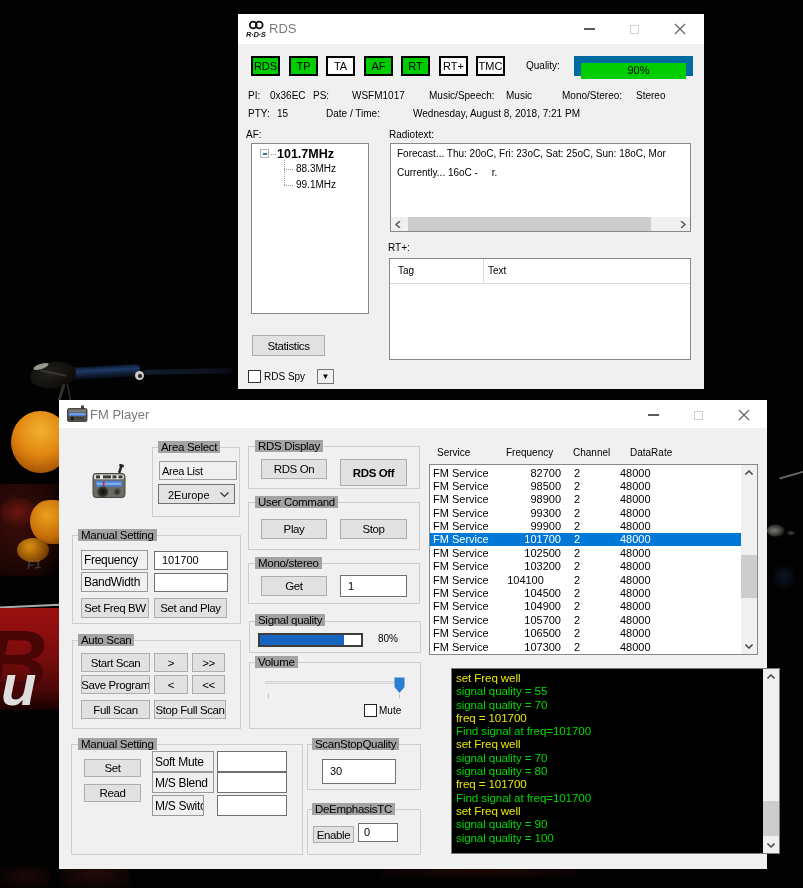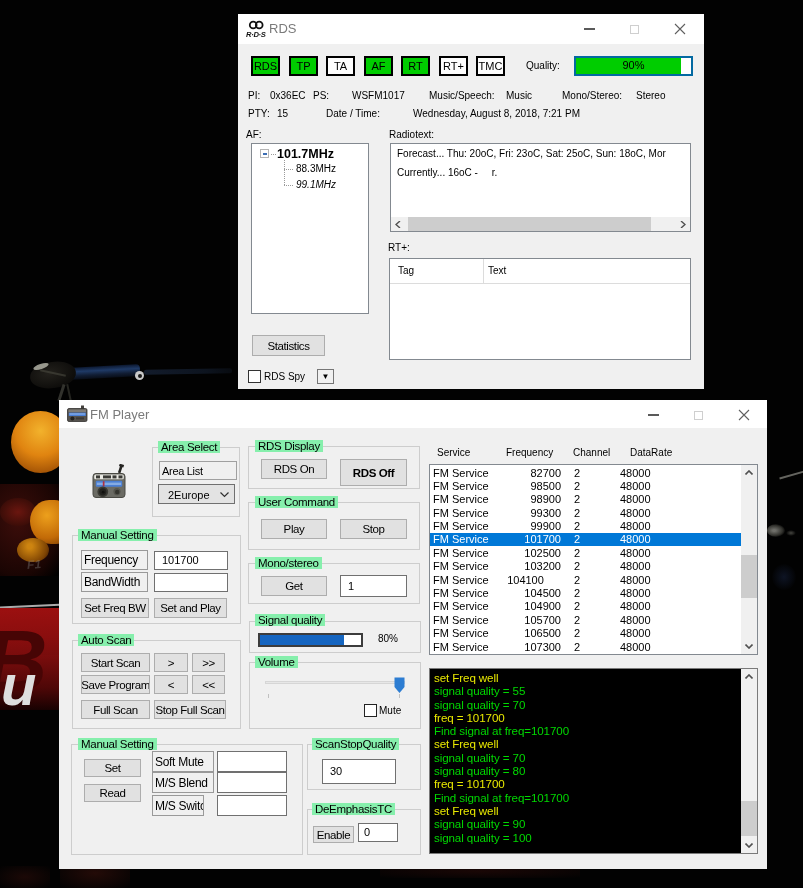--- a/index.html
+++ b/index.html
@@ -3,21 +3,21 @@
 <meta charset="utf-8">
 <style>
 * { margin:0; padding:0; box-sizing:border-box; }
 html,body { width:803px; height:888px; background:#000; overflow:hidden; font-family:"Liberation Sans", sans-serif; }
 #stage { position:absolute; left:0; top:0; width:803px; height:888px; background:#020202; }
 .abs { position:absolute; }
 .win { position:absolute; background:#f0f0f0; }
 .tbar { position:absolute; left:0; top:0; right:0; height:29px; background:#fff; }
 .ttext { position:absolute; font-size:13px; color:#7a7a7a; }
 .grp { position:absolute; border:1px solid #cdcdcd; }
-.grplbl { position:absolute; background:#86efac; font-size:11.5px; letter-spacing:-0.3px; color:#000; padding:0 3px; line-height:12px; white-space:nowrap; }
+.grplbl { position:absolute; background:#a3a3a3; font-size:11.5px; letter-spacing:-0.3px; color:#000; padding:0 3px; line-height:12px; white-space:nowrap; }
 .btn { position:absolute; background:#e1e1e1; border:1px solid #adadad; font-size:11.5px; letter-spacing:-0.4px; color:#000; display:flex; align-items:center; justify-content:center; white-space:nowrap; overflow:hidden; }
 .inp { position:absolute; background:#fff; border:1px solid #707070; font-size:11px; color:#000; }
 .lbox { position:absolute; background:#f0f0f0; border:1px solid #999; font-size:12px; letter-spacing:-0.3px; color:#000; white-space:nowrap; overflow:hidden; }
 .t11 { font-size:10px; color:#000; position:absolute; white-space:pre; }
 .led { position:absolute; width:29px; height:20px; border:2px solid #000; font-size:11px; display:flex; align-items:center; justify-content:center; }
 .ledon { background:#00cd00; }
 .ledoff { background:#fdfdfd; }
 </style>
 </head>
 <body>
@@ -79,21 +79,21 @@
       </svg>
 
     <div class="led ledon" style="left:13px;  top:42px;">RDS</div>
     <div class="led ledon" style="left:51px;  top:42px;">TP</div>
     <div class="led ledoff" style="left:88px;  top:42px;">TA</div>
     <div class="led ledon" style="left:126px; top:42px;">AF</div>
     <div class="led ledon" style="left:163px; top:42px;">RT</div>
     <div class="led ledoff" style="left:201px; top:42px;">RT+</div>
     <div class="led ledoff" style="left:238px; top:42px;">TMC</div>
     <div class="t11" style="left:288px; top:46px;">Quality:</div>
-    <div class="abs" style="left:336px; top:42px; width:119px; height:20px; border:2px solid #0369a1; background:#fff;">
+    <div class="abs" style="left:336px; top:42px; width:119px; height:20px; border:7px solid #0369a1; background:#fff;">
       <div style="position:absolute; left:0; top:0; width:105px; height:16px; background:#00cd00;"></div>
       <div style="position:absolute; left:0; top:1px; width:115px; text-align:center; font-size:11px;">90%</div>
     </div>
 
     <div class="t11" style="left:10px; top:76px;">PI:</div>
     <div class="t11" style="left:32px; top:76px;">0x36EC</div>
     <div class="t11" style="left:75px; top:76px;">PS:</div>
     <div class="t11" style="left:114px; top:76px;">WSFM1017</div>
     <div class="t11" style="left:191px; top:76px;">Music/Speech:</div>
     <div class="t11" style="left:268px; top:76px;">Music</div>
@@ -105,21 +105,21 @@
     <div class="t11" style="left:88px; top:94px;">Date / Time:</div>
     <div class="t11" style="left:175px; top:94px;">Wednesday, August 8, 2018, 7:21 PM</div>
 
     <div class="t11" style="left:8px; top:115px;">AF:</div>
     <div class="abs" style="left:13px; top:129px; width:118px; height:171px; background:#fff; border:1px solid #838990;"></div>
     <div class="abs" style="left:22px; top:135px; width:9px; height:9px; border:1px solid #b5b5b5; background:#fff;">
       <div style="position:absolute; left:1.5px; top:3px; width:4px; height:1.5px; background:#3c6eb4;"></div>
     </div>
     <div class="t11" style="left:39px; top:133px; font-weight:bold; font-size:12.5px;">101.7MHz</div>
     <div class="t11" style="left:58px; top:149px;">88.3MHz</div>
-    <div class="t11" style="left:58px; top:165px;font-style:italic;">99.1MHz</div>
+    <div class="t11" style="left:58px; top:165px;">99.1MHz</div>
     <div class="abs" style="left:45.5px; top:146px; width:1px; height:25px; background-image:linear-gradient(#9a9a9a 1px, transparent 1px); background-size:1px 2px;"></div>
     <div class="abs" style="left:46px; top:154.5px; width:10px; height:1px; background-image:linear-gradient(90deg,#9a9a9a 1px, transparent 1px); background-size:2px 1px;"></div>
     <div class="abs" style="left:46px; top:170.5px; width:10px; height:1px; background-image:linear-gradient(90deg,#9a9a9a 1px, transparent 1px); background-size:2px 1px;"></div>
     <div class="abs" style="left:33px; top:139.5px; width:5px; height:1px; background-image:linear-gradient(90deg,#9a9a9a 1px, transparent 1px); background-size:2px 1px;"></div>
 
     <div class="t11" style="left:151px; top:115px;">Radiotext:</div>
     <div class="abs" style="left:152px; top:129px; width:301px; height:89px; background:#fff; border:1px solid #838990; overflow:hidden;">
       <div class="t11" style="left:6px; top:4px;">Forecast... Thu: 20oC, Fri: 23oC, Sat: 25oC, Sun: 18oC, Mor</div>
       <div class="t11" style="left:6px; top:23px;">Currently... 16oC -     r.</div>
 
@@ -368,21 +368,21 @@
         <svg style="position:absolute; left:4px; top:5px;" width="8" height="5" viewBox="0 0 8 5">
             <path d="M0.5 4.5 L4 1 L7.5 4.5" fill="none" stroke="#505050" stroke-width="1.6"></path>
           </svg>
         <svg style="position:absolute; left:4px; bottom:5px;" width="8" height="5" viewBox="0 0 8 5">
             <path d="M0.5 0.5 L4 4 L7.5 0.5" fill="none" stroke="#505050" stroke-width="1.6"></path>
           </svg>
         <div style="position:absolute; left:0; top:90px; width:16px; height:43px; background:#cdcdcd;"></div>
       </div>
     </div>
 
-    <div class="abs" id="term" style="left:370px; top:268px; width:329px; height:186px; background:#000; border:1px solid #7a7a7a; overflow:hidden;">
+    <div class="abs" id="term" style="left:392px; top:268px; width:329px; height:186px; background:#000; border:1px solid #7a7a7a; overflow:hidden;">
       <div class="termlines" style="position:absolute; left:4px; top:2px;">
           <div style="height:13.3px;font-size:11.6px;letter-spacing:-0.1px;color:#e8e800;white-space:pre;">set Freq well</div>
           <div style="height:13.3px;font-size:11.6px;letter-spacing:-0.1px;color:#00d800;white-space:pre;">signal quality = 55</div>
           <div style="height:13.3px;font-size:11.6px;letter-spacing:-0.1px;color:#00d800;white-space:pre;">signal quality = 70</div>
           <div style="height:13.3px;font-size:11.6px;letter-spacing:-0.1px;color:#e8e800;white-space:pre;">freq = 101700</div>
           <div style="height:13.3px;font-size:11.6px;letter-spacing:-0.1px;color:#00d800;white-space:pre;">Find signal at freq=101700</div>
           <div style="height:13.3px;font-size:11.6px;letter-spacing:-0.1px;color:#e8e800;white-space:pre;">set Freq well</div>
           <div style="height:13.3px;font-size:11.6px;letter-spacing:-0.1px;color:#00d800;white-space:pre;">signal quality = 70</div>
           <div style="height:13.3px;font-size:11.6px;letter-spacing:-0.1px;color:#00d800;white-space:pre;">signal quality = 80</div>
           <div style="height:13.3px;font-size:11.6px;letter-spacing:-0.1px;color:#e8e800;white-space:pre;">freq = 101700</div>

